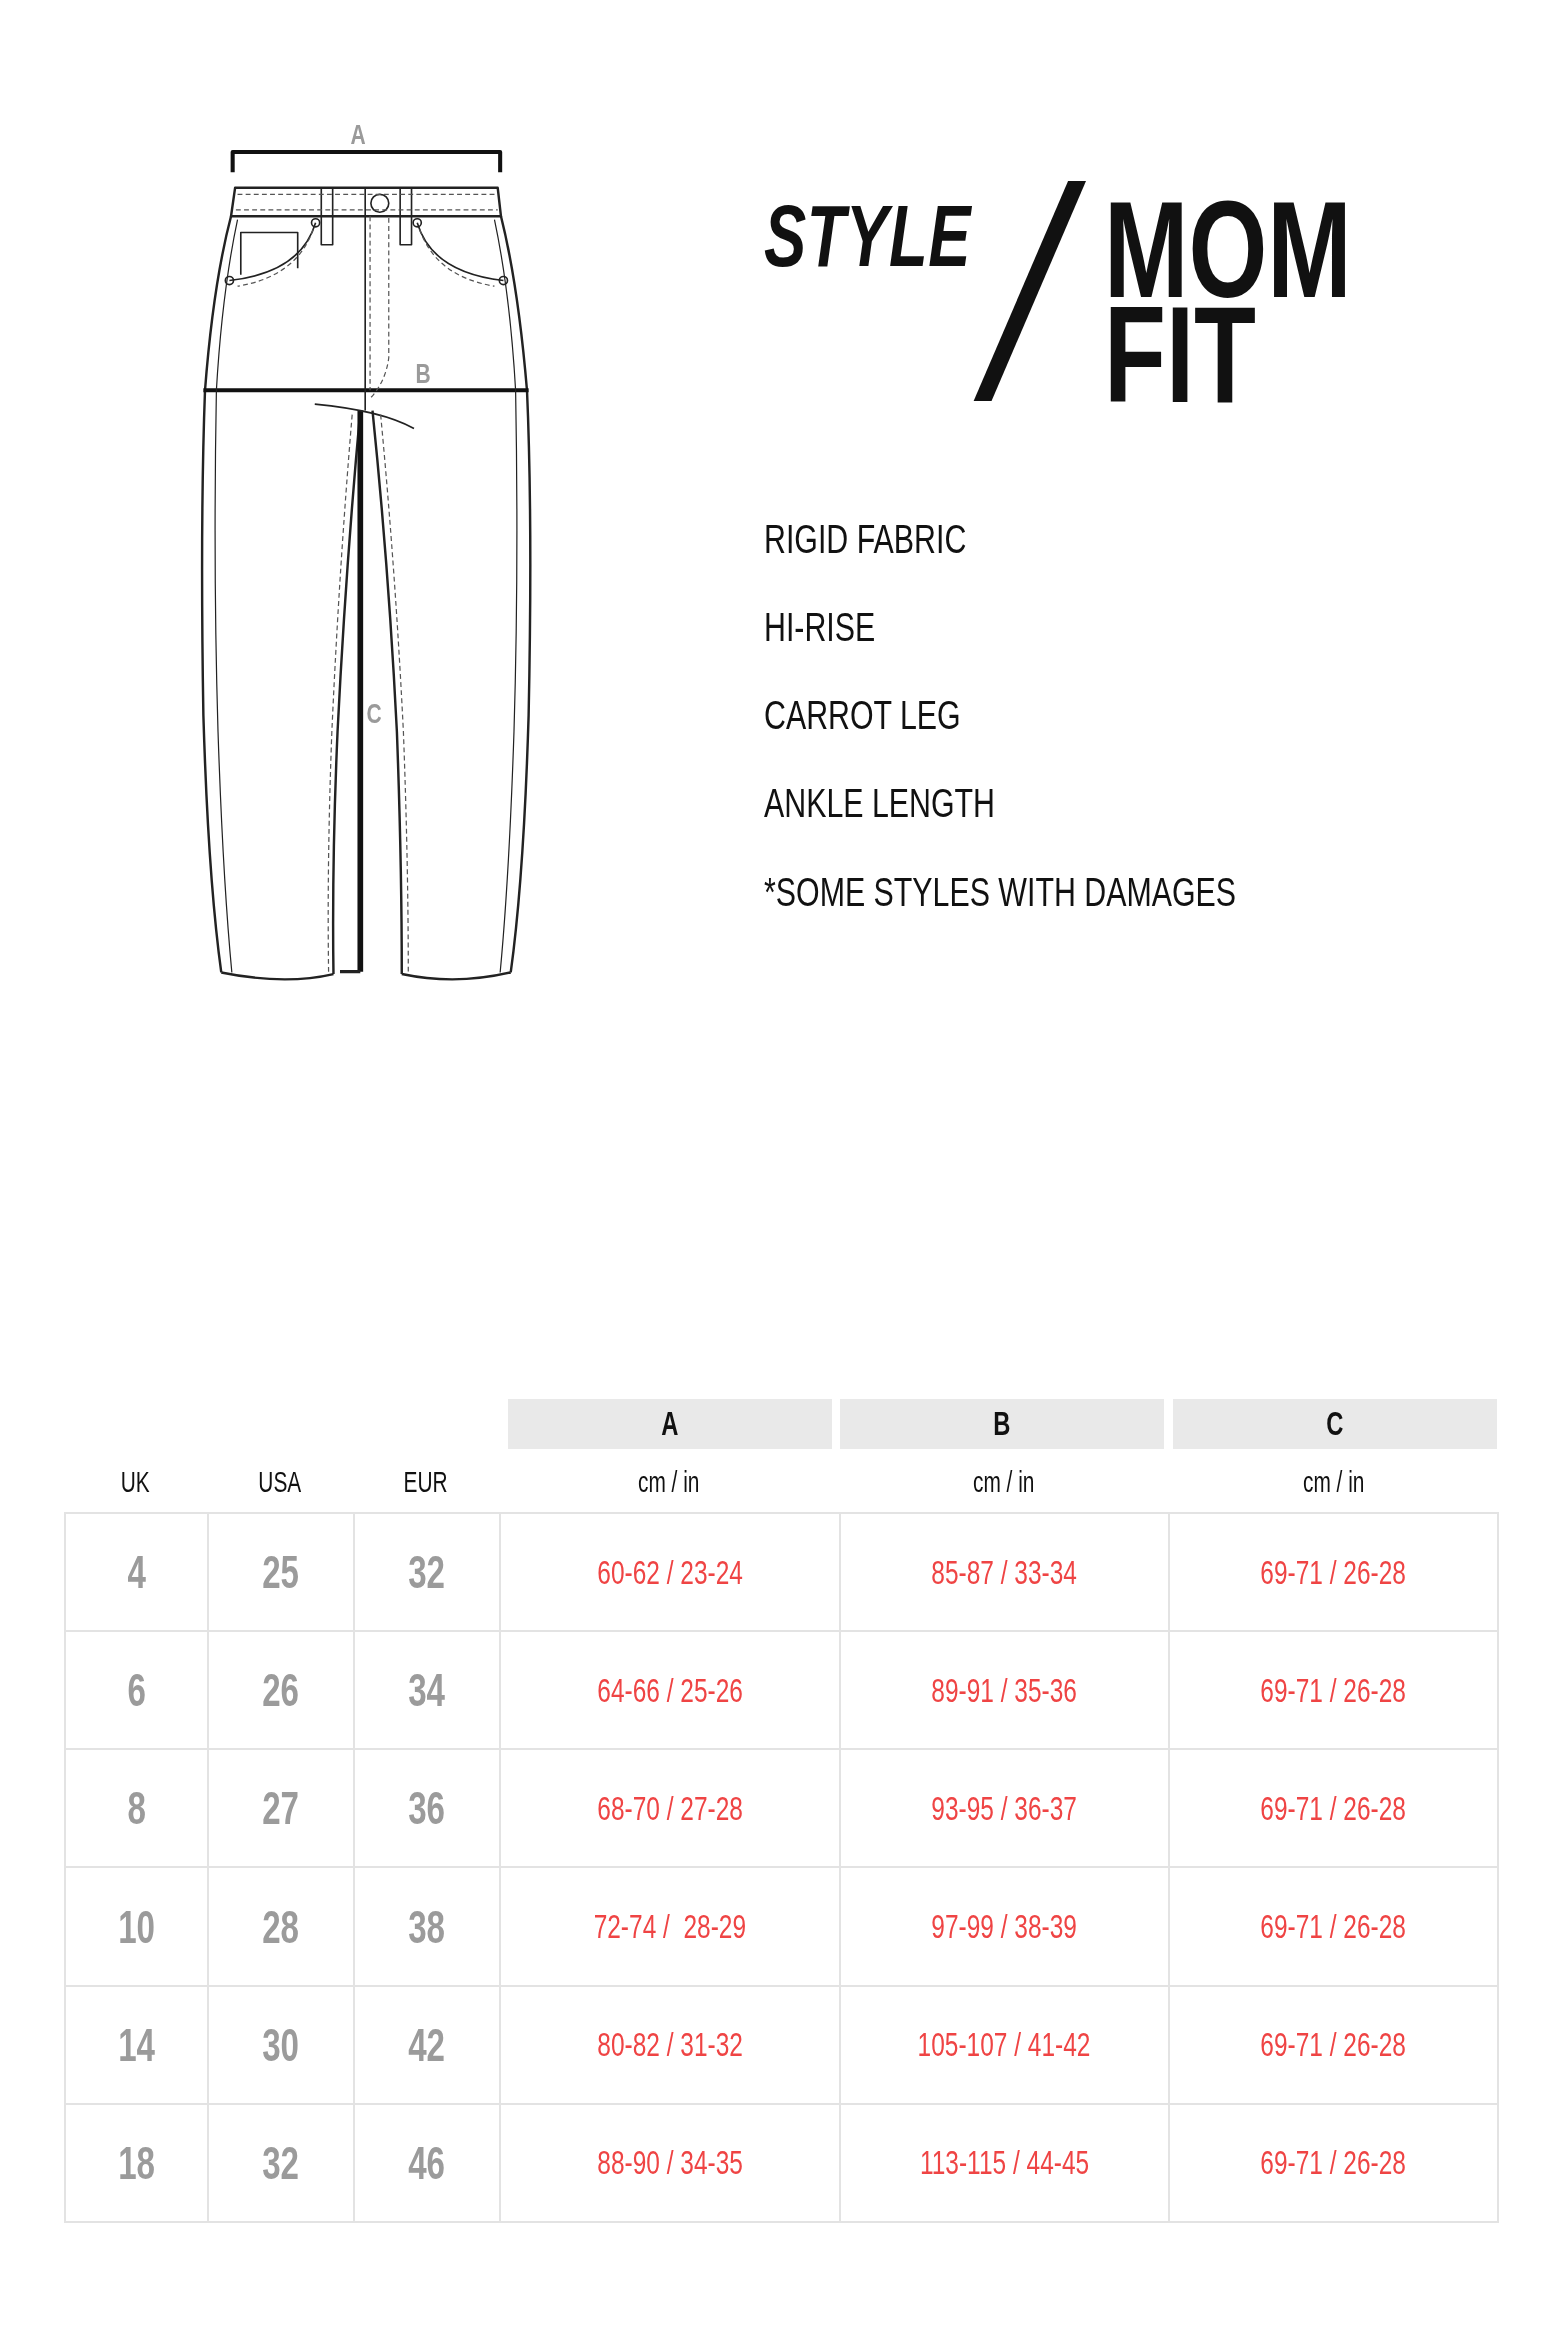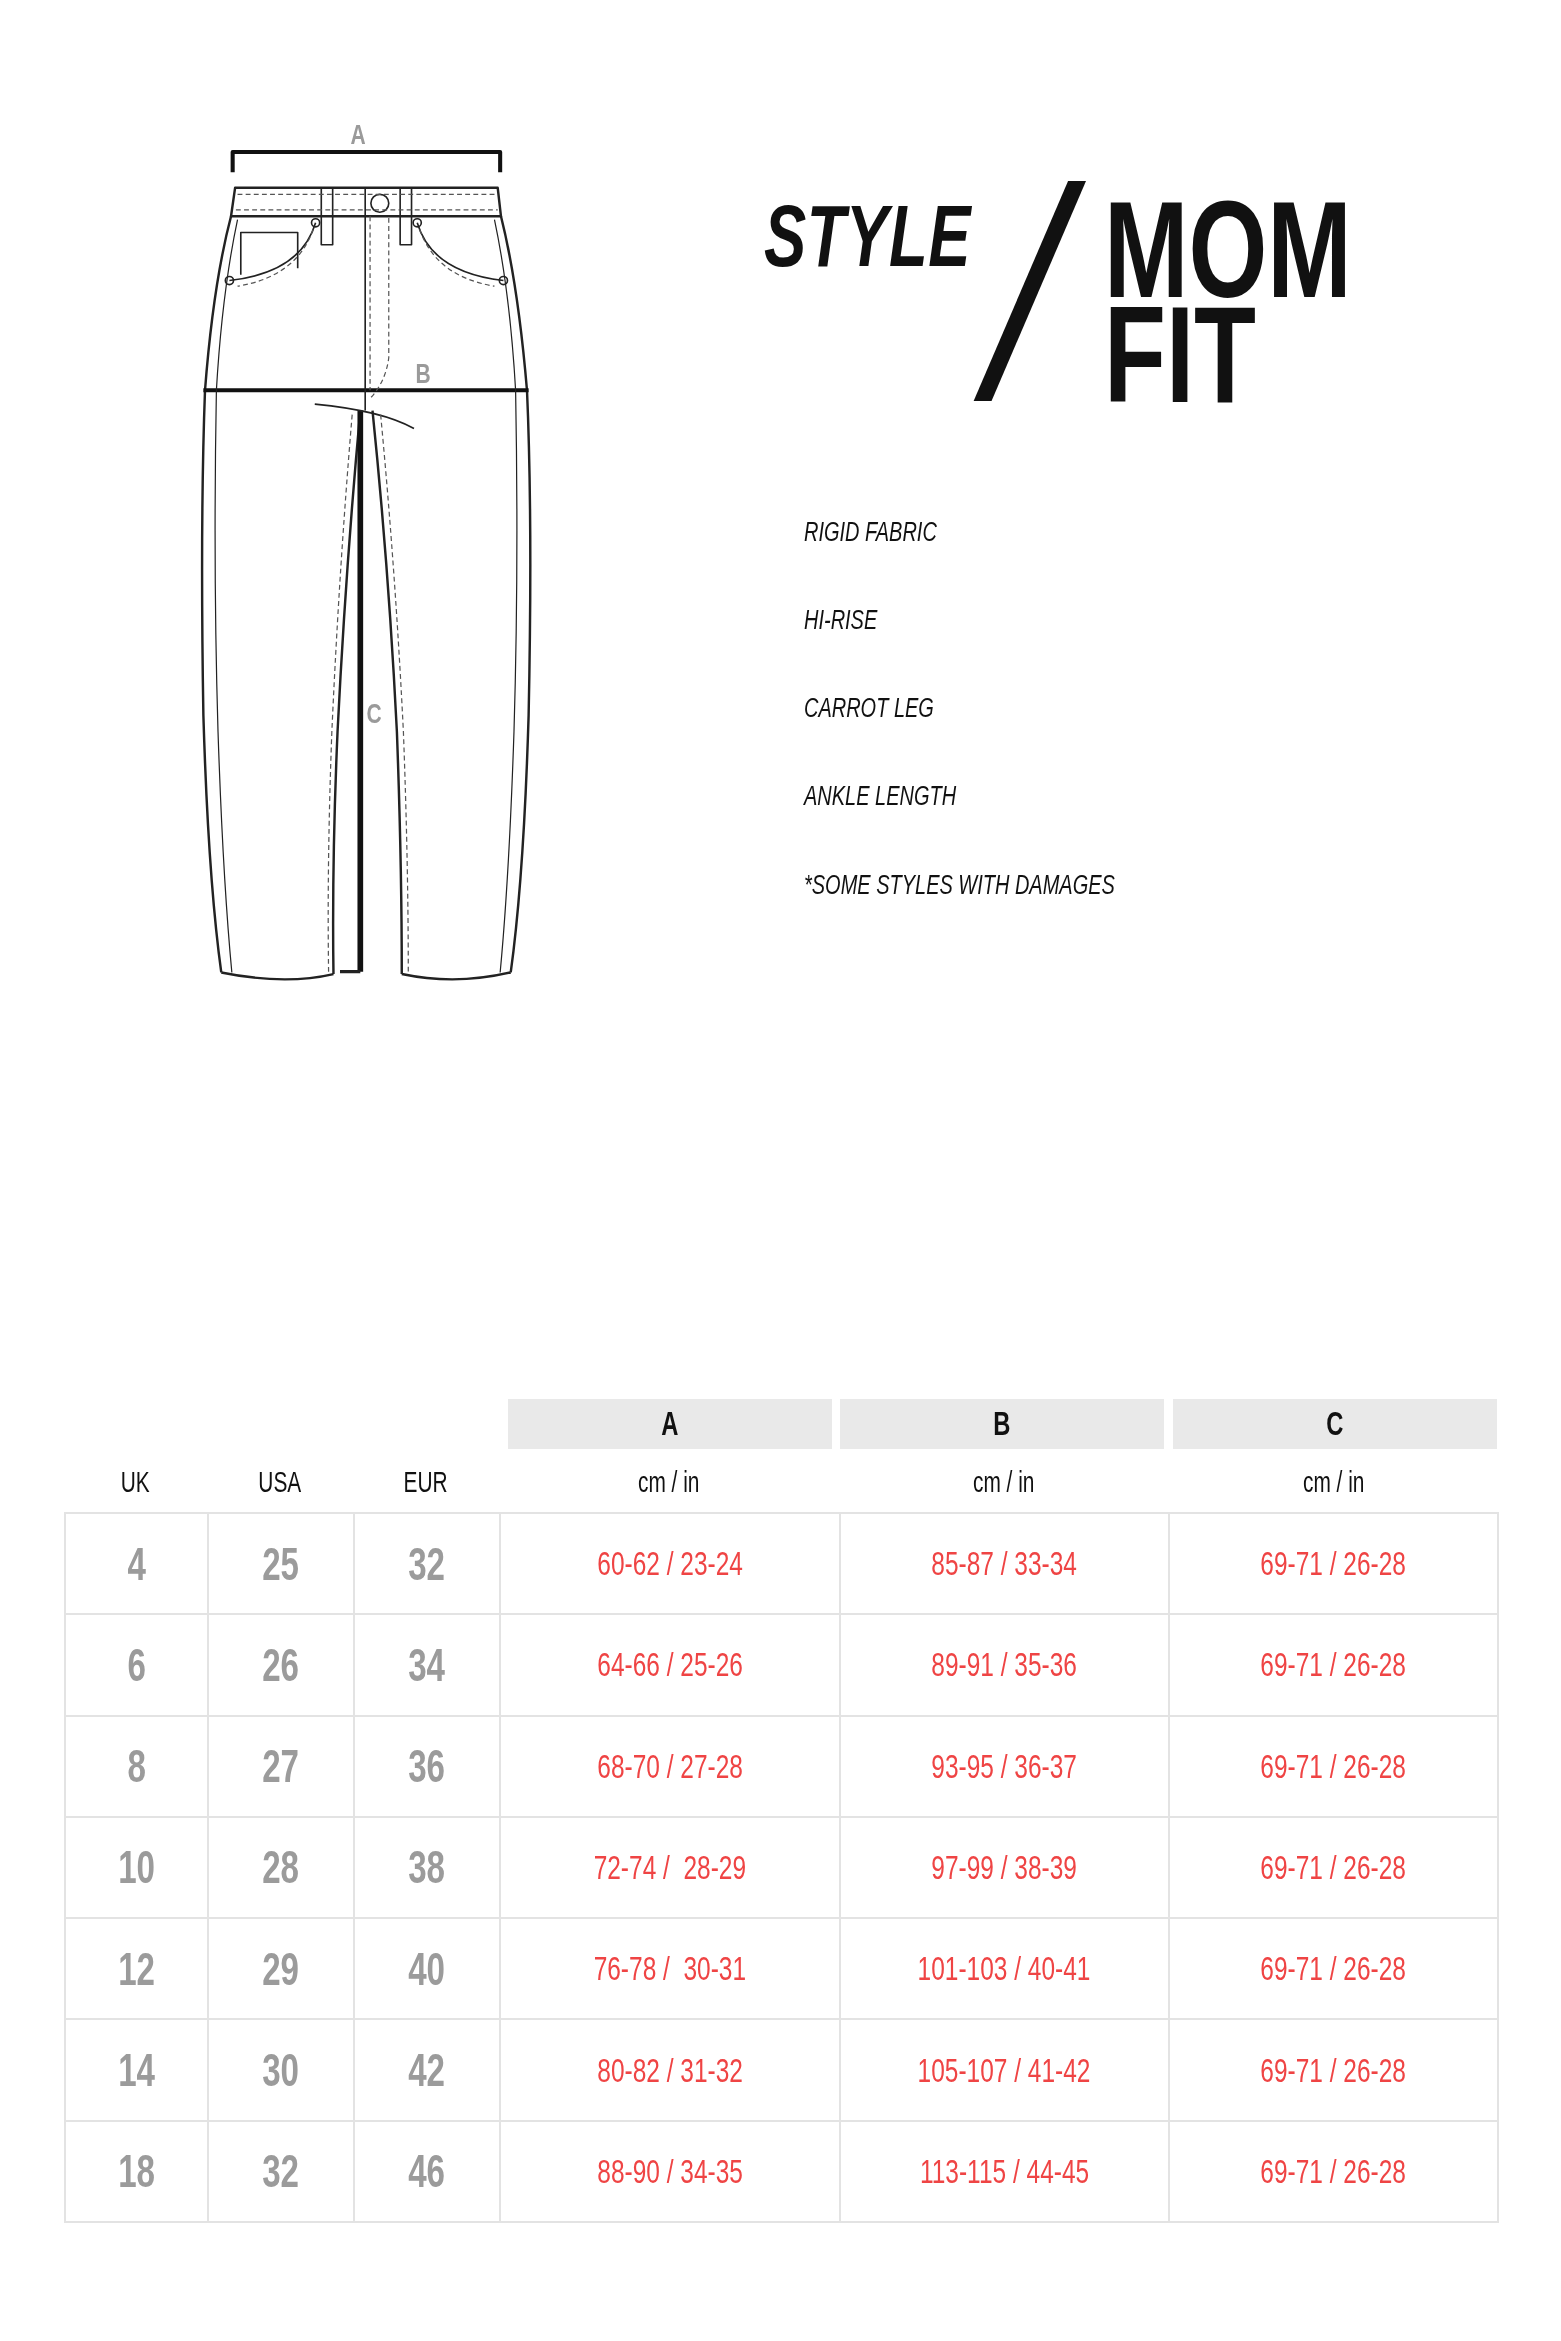--- a/index.html
+++ b/index.html
@@ -14,21 +14,21 @@
 
   #style-word { left:764px; top:185px; font-size:88px; font-style:italic; font-weight:bold;
                 letter-spacing:0.8px; }
   #style-word .cond { transform:scaleX(0.72); }
   #slash { left:972px; top:181px; width:114px; height:220px; }
   #title-line1, #title-line2 { left:1104px; font-size:137px; font-weight:bold; line-height:1; }
   #title-line1 { top:181px; }
   #title-line2 { top:286px; }
   #title-line1 .cond, #title-line2 .cond { transform:scaleX(0.74); }
 
-  .feature { position:absolute; left:804px; font-size:27px; line-height:1;font-style:italic; }
+  .feature { position:absolute; left:764px; font-size:41px; line-height:1; }
   .feature .cond { transform:scaleX(0.74); }
 
   
   .hdr-box { position:absolute; top:1399px; height:50px; background:#e9e9e9;
              display:flex; align-items:center; justify-content:center; }
   .hdr-box span { font-weight:bold; font-size:33px; transform:scaleX(0.72); display:inline-block; }
   .sub-hdr { position:absolute; top:1464px; height:36px; display:flex; align-items:center;
              justify-content:center; font-size:29px; }
   .sub-hdr span { transform:scaleX(0.72); display:inline-block; white-space:nowrap; }
 
@@ -199,28 +199,20 @@
     </tr>
     <tr>
       <td class="size"><span>10</span></td>
       <td class="size"><span>28</span></td>
       <td class="size"><span>38</span></td>
       <td class="meas"><span>72-74 /  28-29</span></td>
       <td class="meas"><span>97-99 / 38-39</span></td>
       <td class="meas"><span>69-71 / 26-28</span></td>
     </tr>
     <tr>
-      <td class="size"><span>12</span></td>
-      <td class="size"><span>29</span></td>
-      <td class="size"><span>40</span></td>
-      <td class="meas"><span>76-78 /  30-31</span></td>
-      <td class="meas"><span>101-103 / 40-41</span></td>
-      <td class="meas"><span>69-71 / 26-28</span></td>
-    </tr>
-    <tr>
       <td class="size"><span>14</span></td>
       <td class="size"><span>30</span></td>
       <td class="size"><span>42</span></td>
       <td class="meas"><span>80-82 / 31-32</span></td>
       <td class="meas"><span>105-107 / 41-42</span></td>
       <td class="meas"><span>69-71 / 26-28</span></td>
     </tr>
     <tr>
       <td class="size"><span>18</span></td>
       <td class="size"><span>32</span></td>

